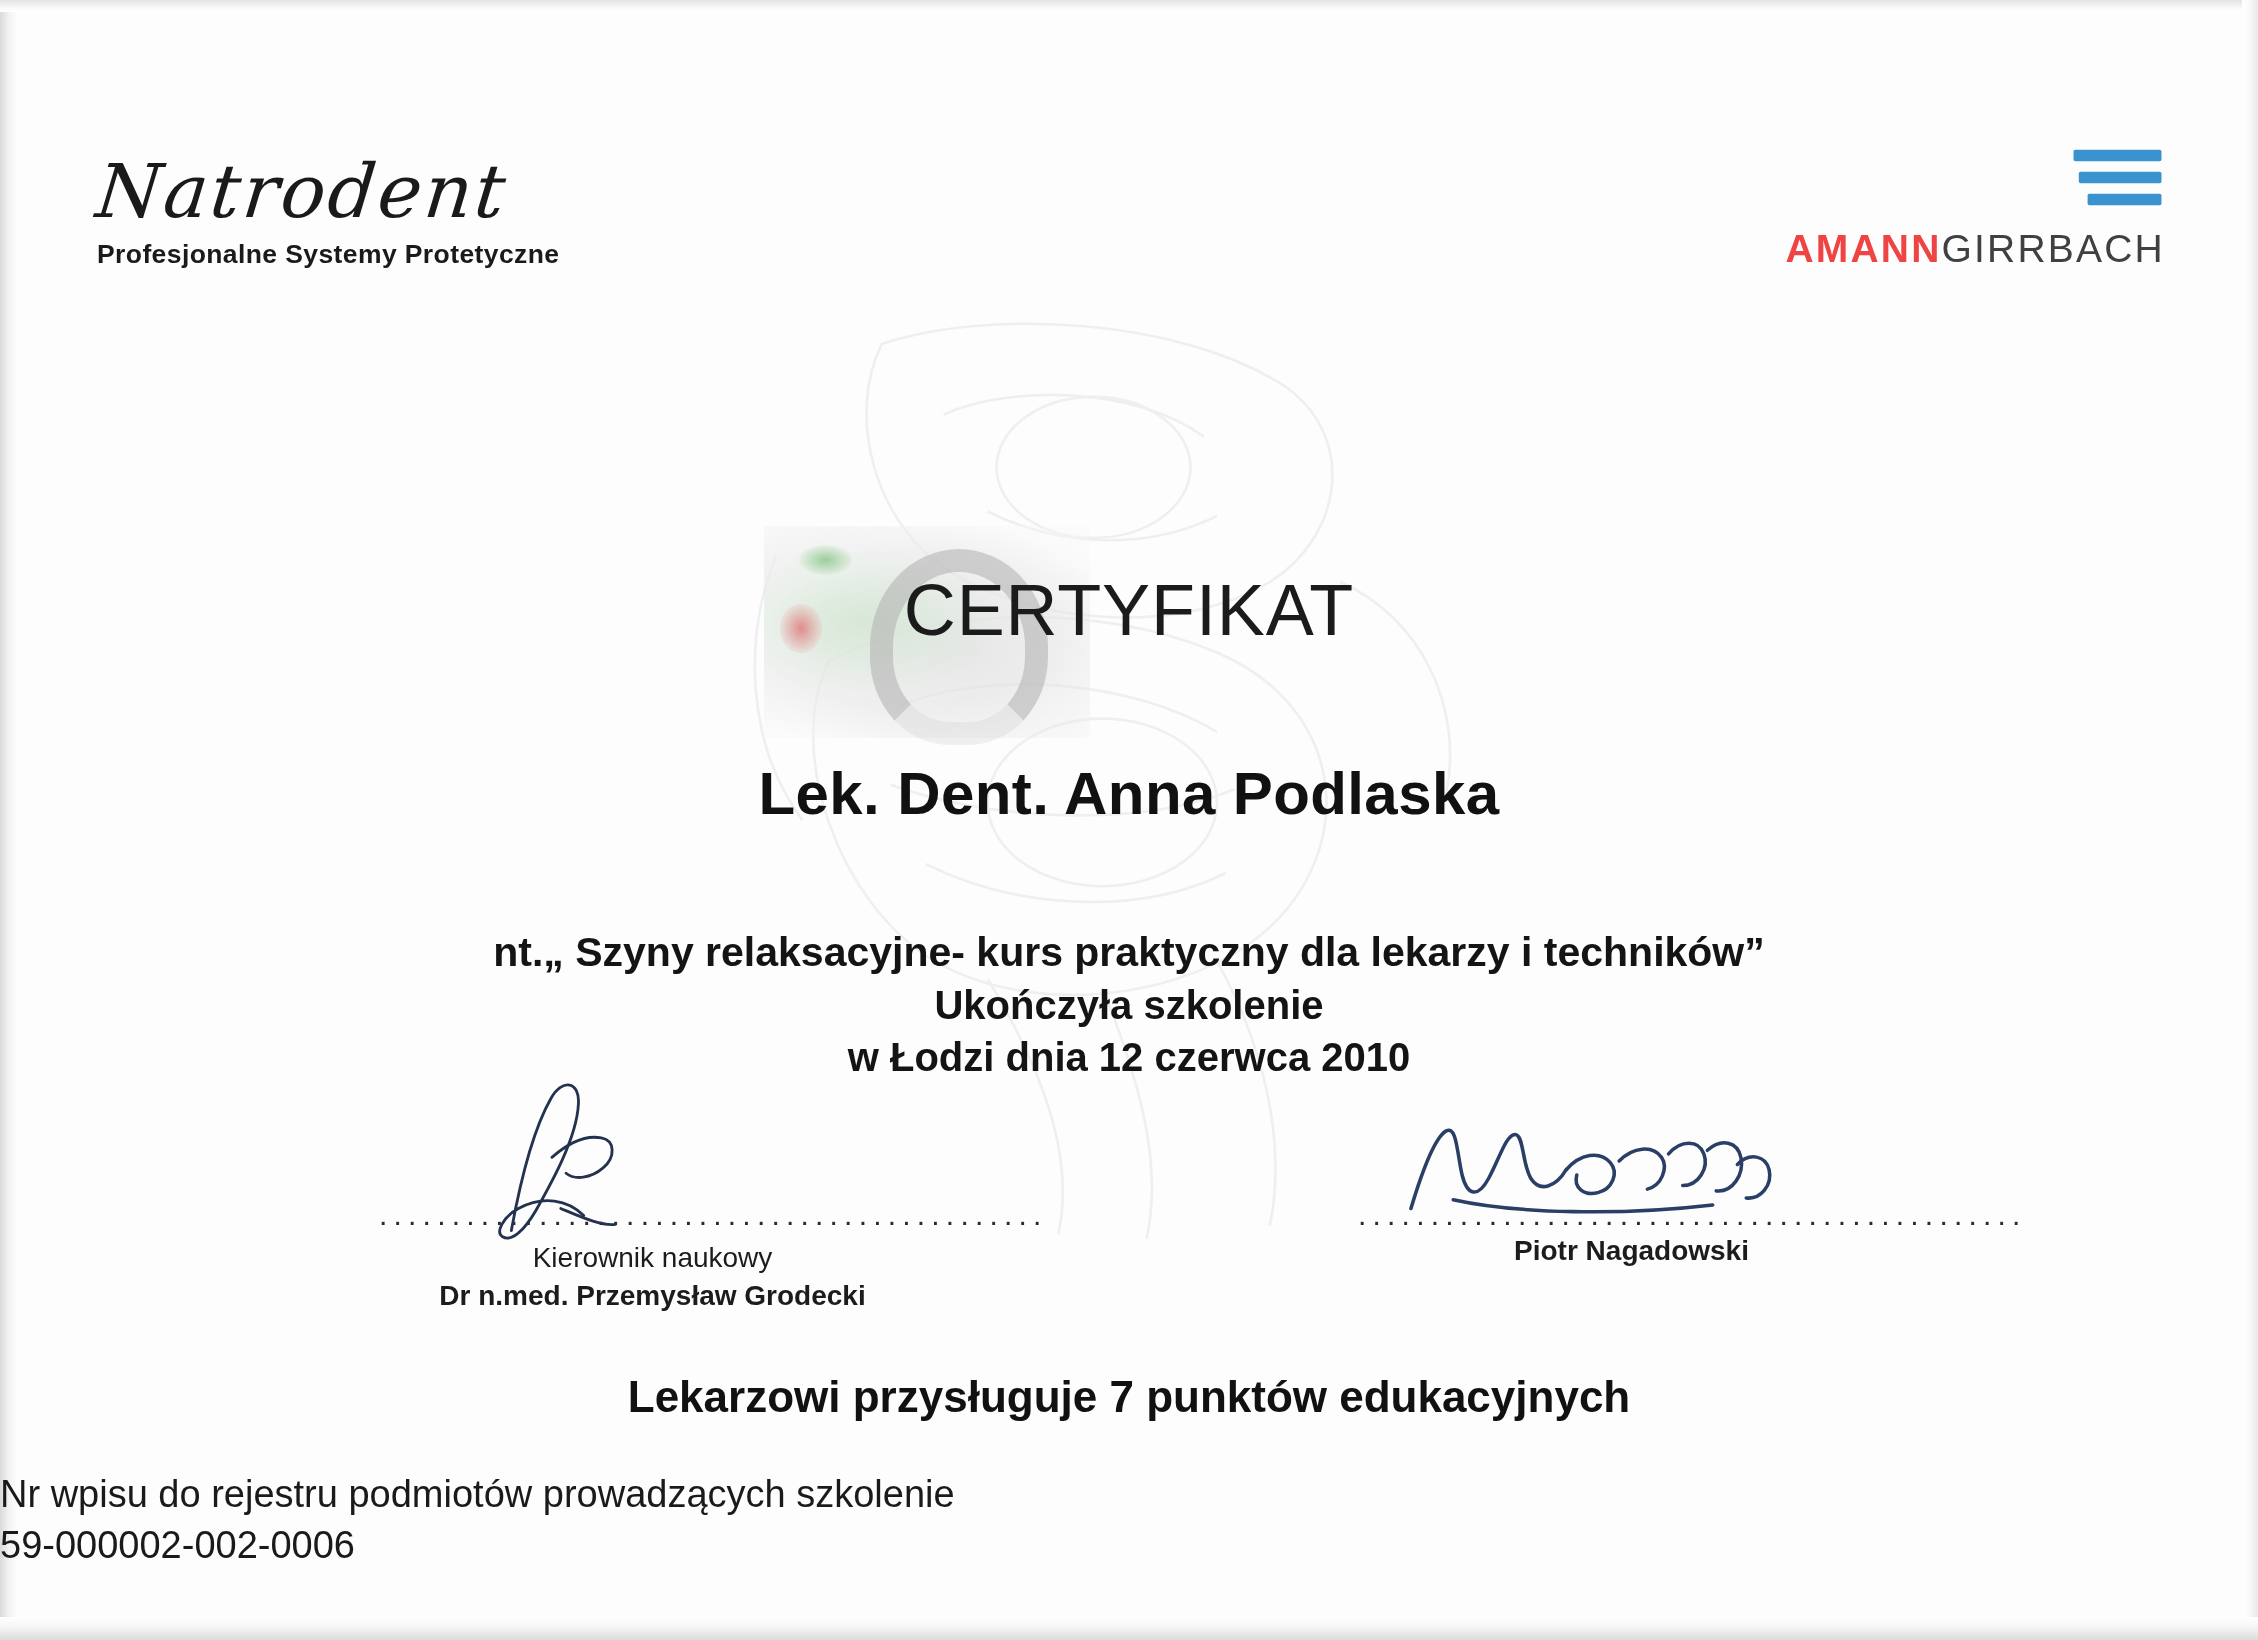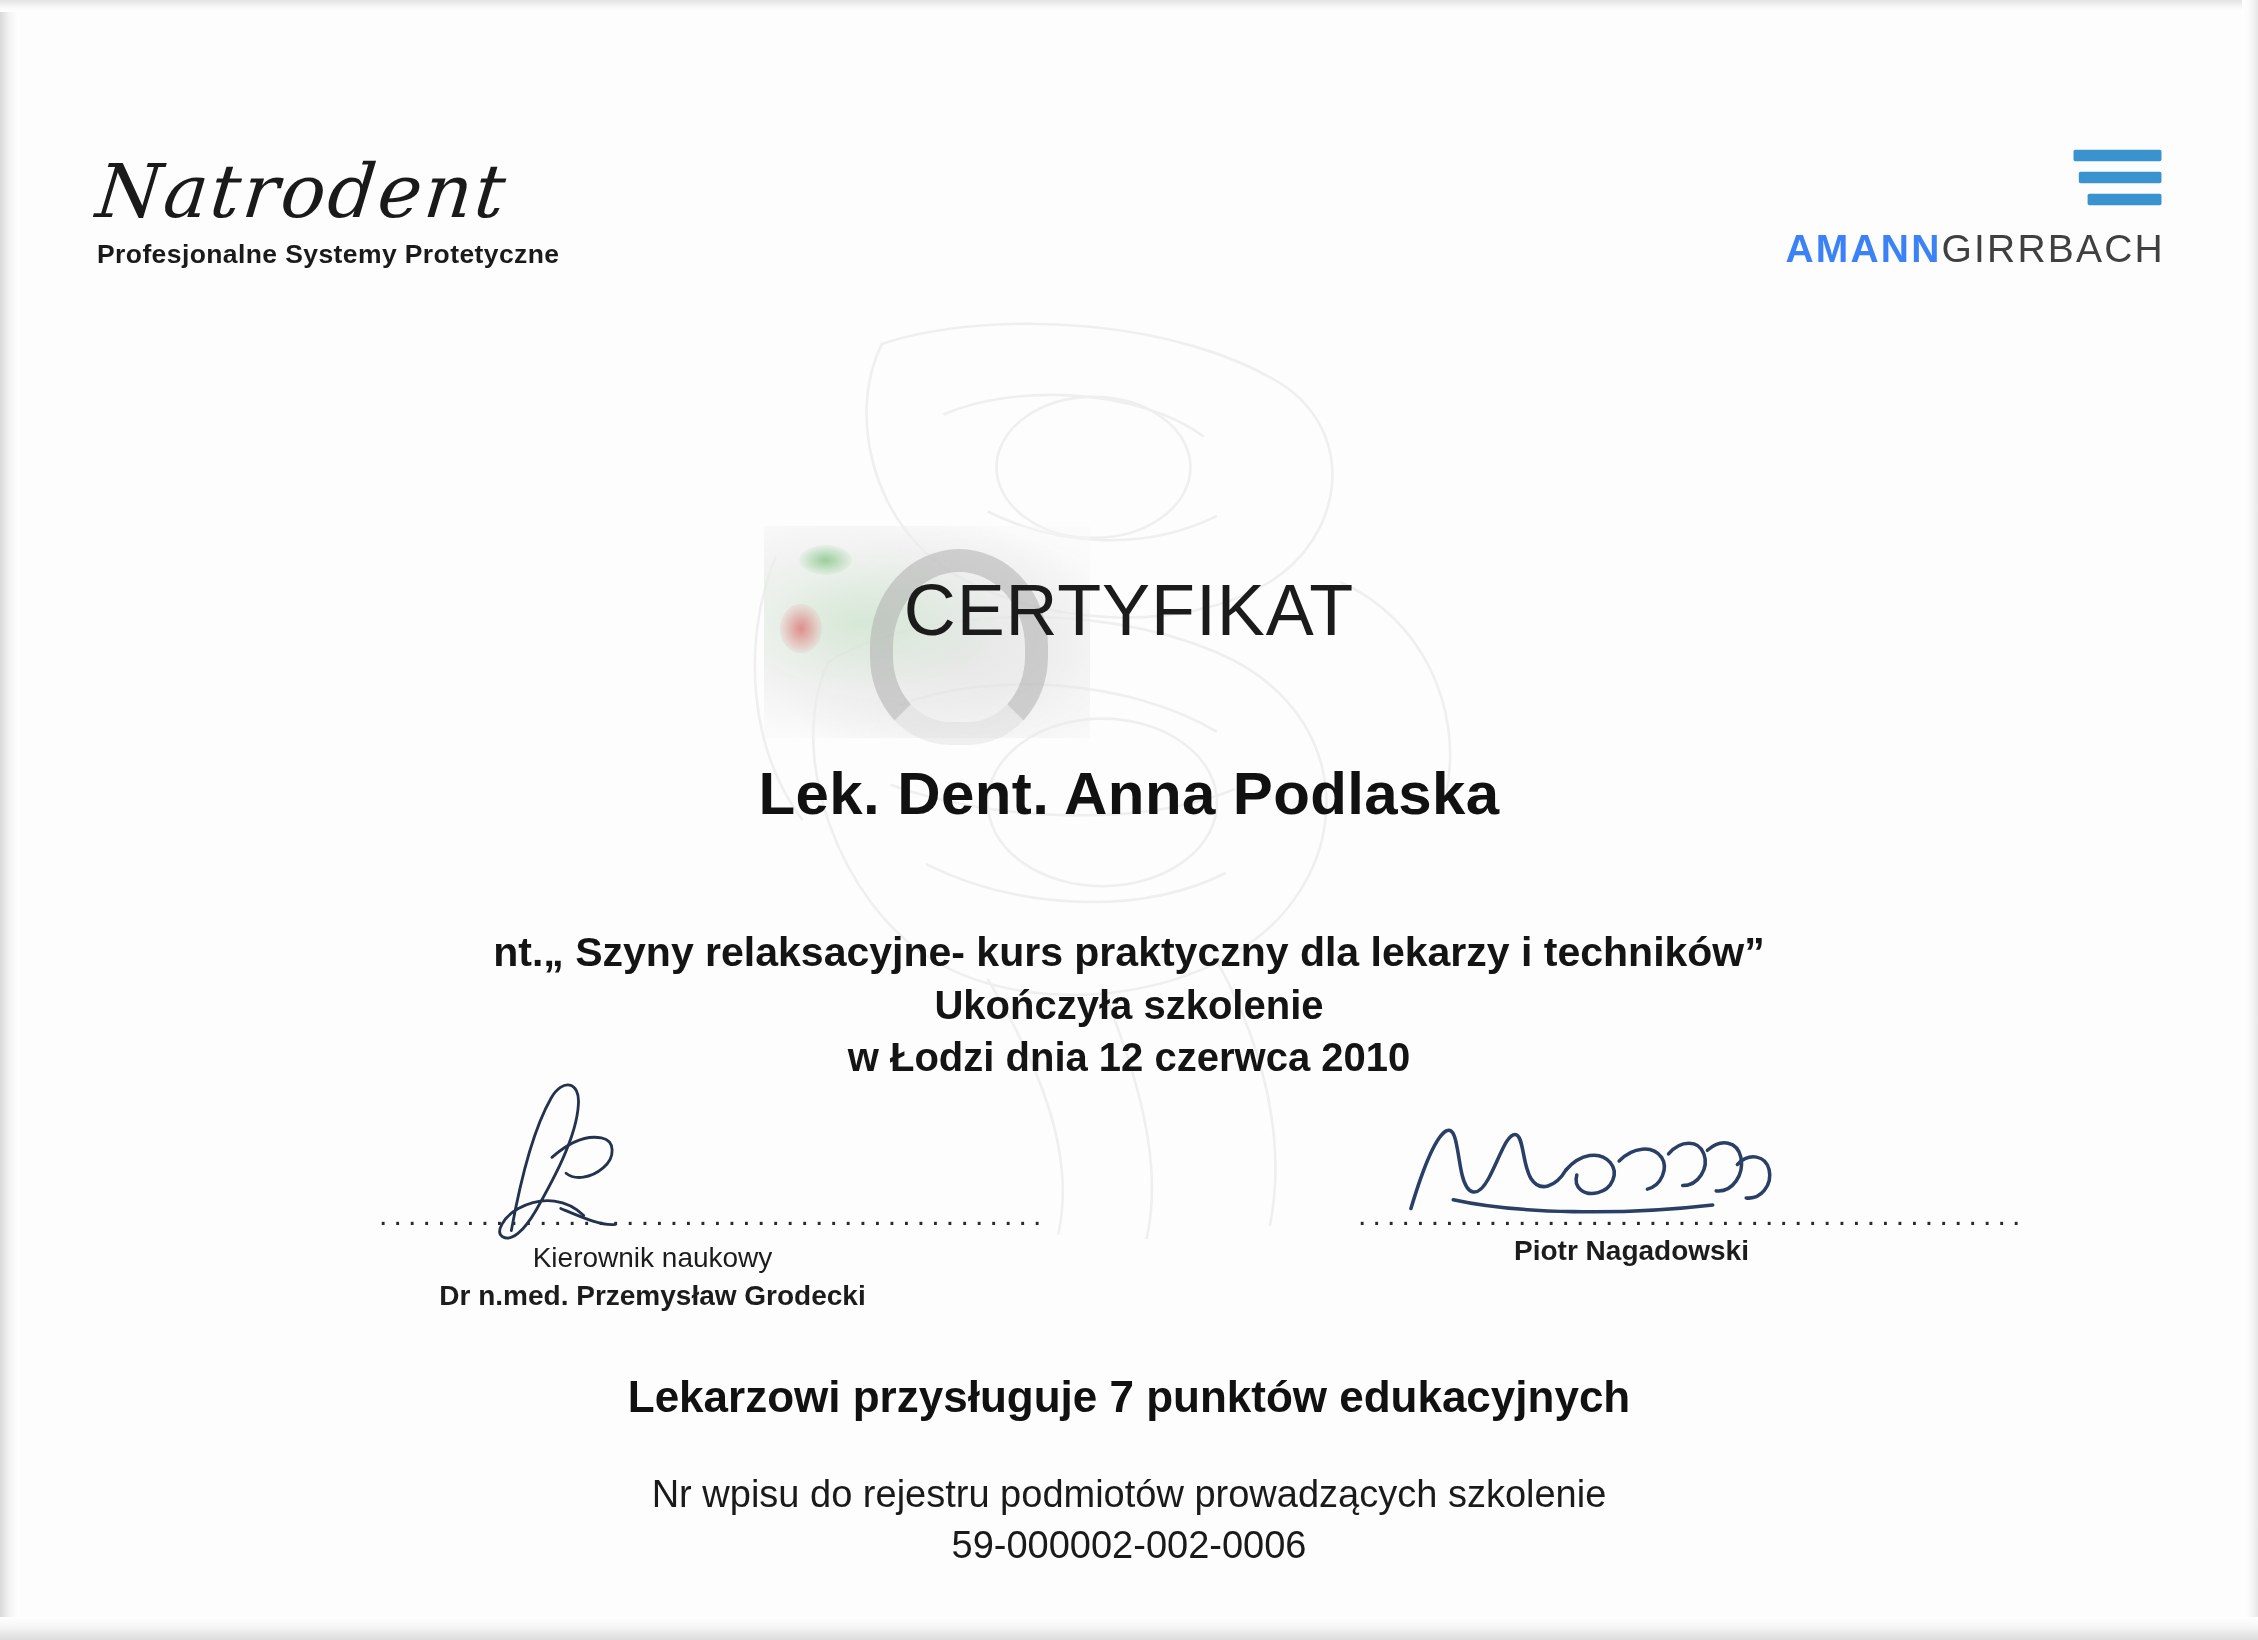--- a/index.html
+++ b/index.html
@@ -134,21 +134,21 @@
     margin-left: auto;
     margin-bottom: 16px;
     width: 95px;
   }
   .logo-amann .wordmark {
     font-family: "Liberation Sans", sans-serif;
     font-size: 39px;
     letter-spacing: 2.2px;
     white-space: nowrap;
   }
-  .logo-amann .wordmark .w1 { font-weight: bold; color: #3b82f6; }
+  .logo-amann .wordmark .w1 { font-weight: bold; color: #ef4444; }
   .logo-amann .wordmark .w2 { font-weight: normal; color: #404040; }
 
   
   .body-block {
     position: absolute;
     left: 0;
     top: 0;
     width: 2258px;
   }
   .cert-title {
@@ -230,21 +230,20 @@
     text-align: center;
     font-size: 44px;
     font-weight: bold;
     color: #111;
     margin-top: 9px;
   }
   .registry {
     position: absolute;
     left: 0; right: 0;
     top: 1469px;
-    text-align: center;
     color: #1a1a1a;
   }
   .registry .reg-line {
     font-size: 38px;
     line-height: 1.35;
   }
 </style>
 </head>
 <body>
 

